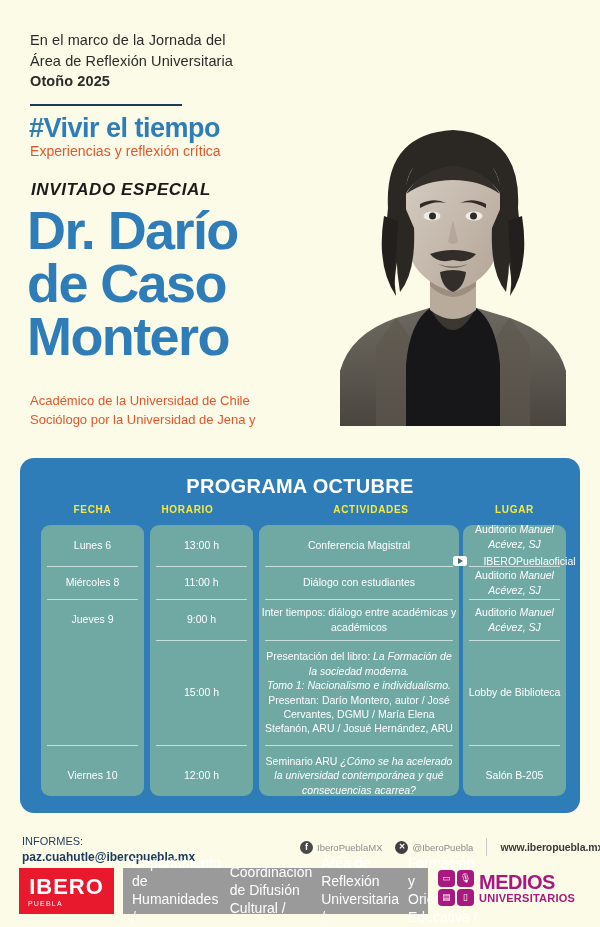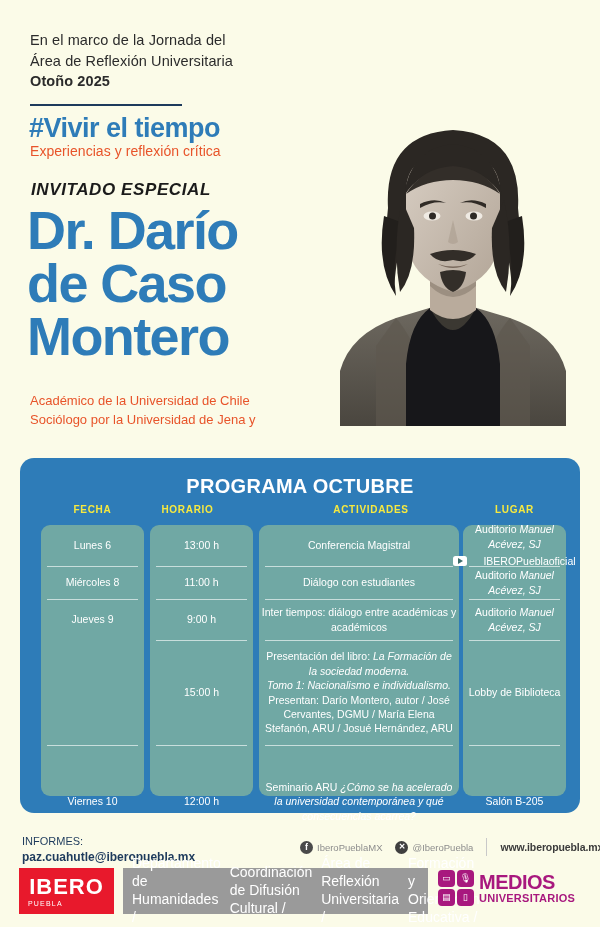--- a/index.html
+++ b/index.html
@@ -104,21 +104,21 @@
   .divider {
     position: absolute; left: 6px; width: calc(100% - 12px);
     height: 1px; background: rgba(255,255,255,.62);
   }
 
   
   .r1 { top: 0;   height: 41px; }
   .r2 { top: 41px;  height: 33px; }
   .r3 { top: 74px;  height: 41px; }
   .r4 { top: 115px; height: 105px; }
-  .r5 { top: 220px; height: 61px; margin-top: 26px; }
+  .r5 { top: 220px; height: 61px; }
   .d1 { top: 41px; }  .d2 { top: 74px; }  .d3 { top: 115px; }  .d4 { top: 220px; }
 
   .fecha-j { top: 74px; height: 41px; align-items: center; }
 
   .lugar-cell { flex-direction: column; gap: 3px; }
   .yt-line { display: flex; align-items: center; gap: 16px; justify-content: center; }
   .yt-icon {
     width: 14px; height: 10px; background: #ffffff; border-radius: 2.5px;
     display: inline-flex; align-items: center; justify-content: center;
   }

